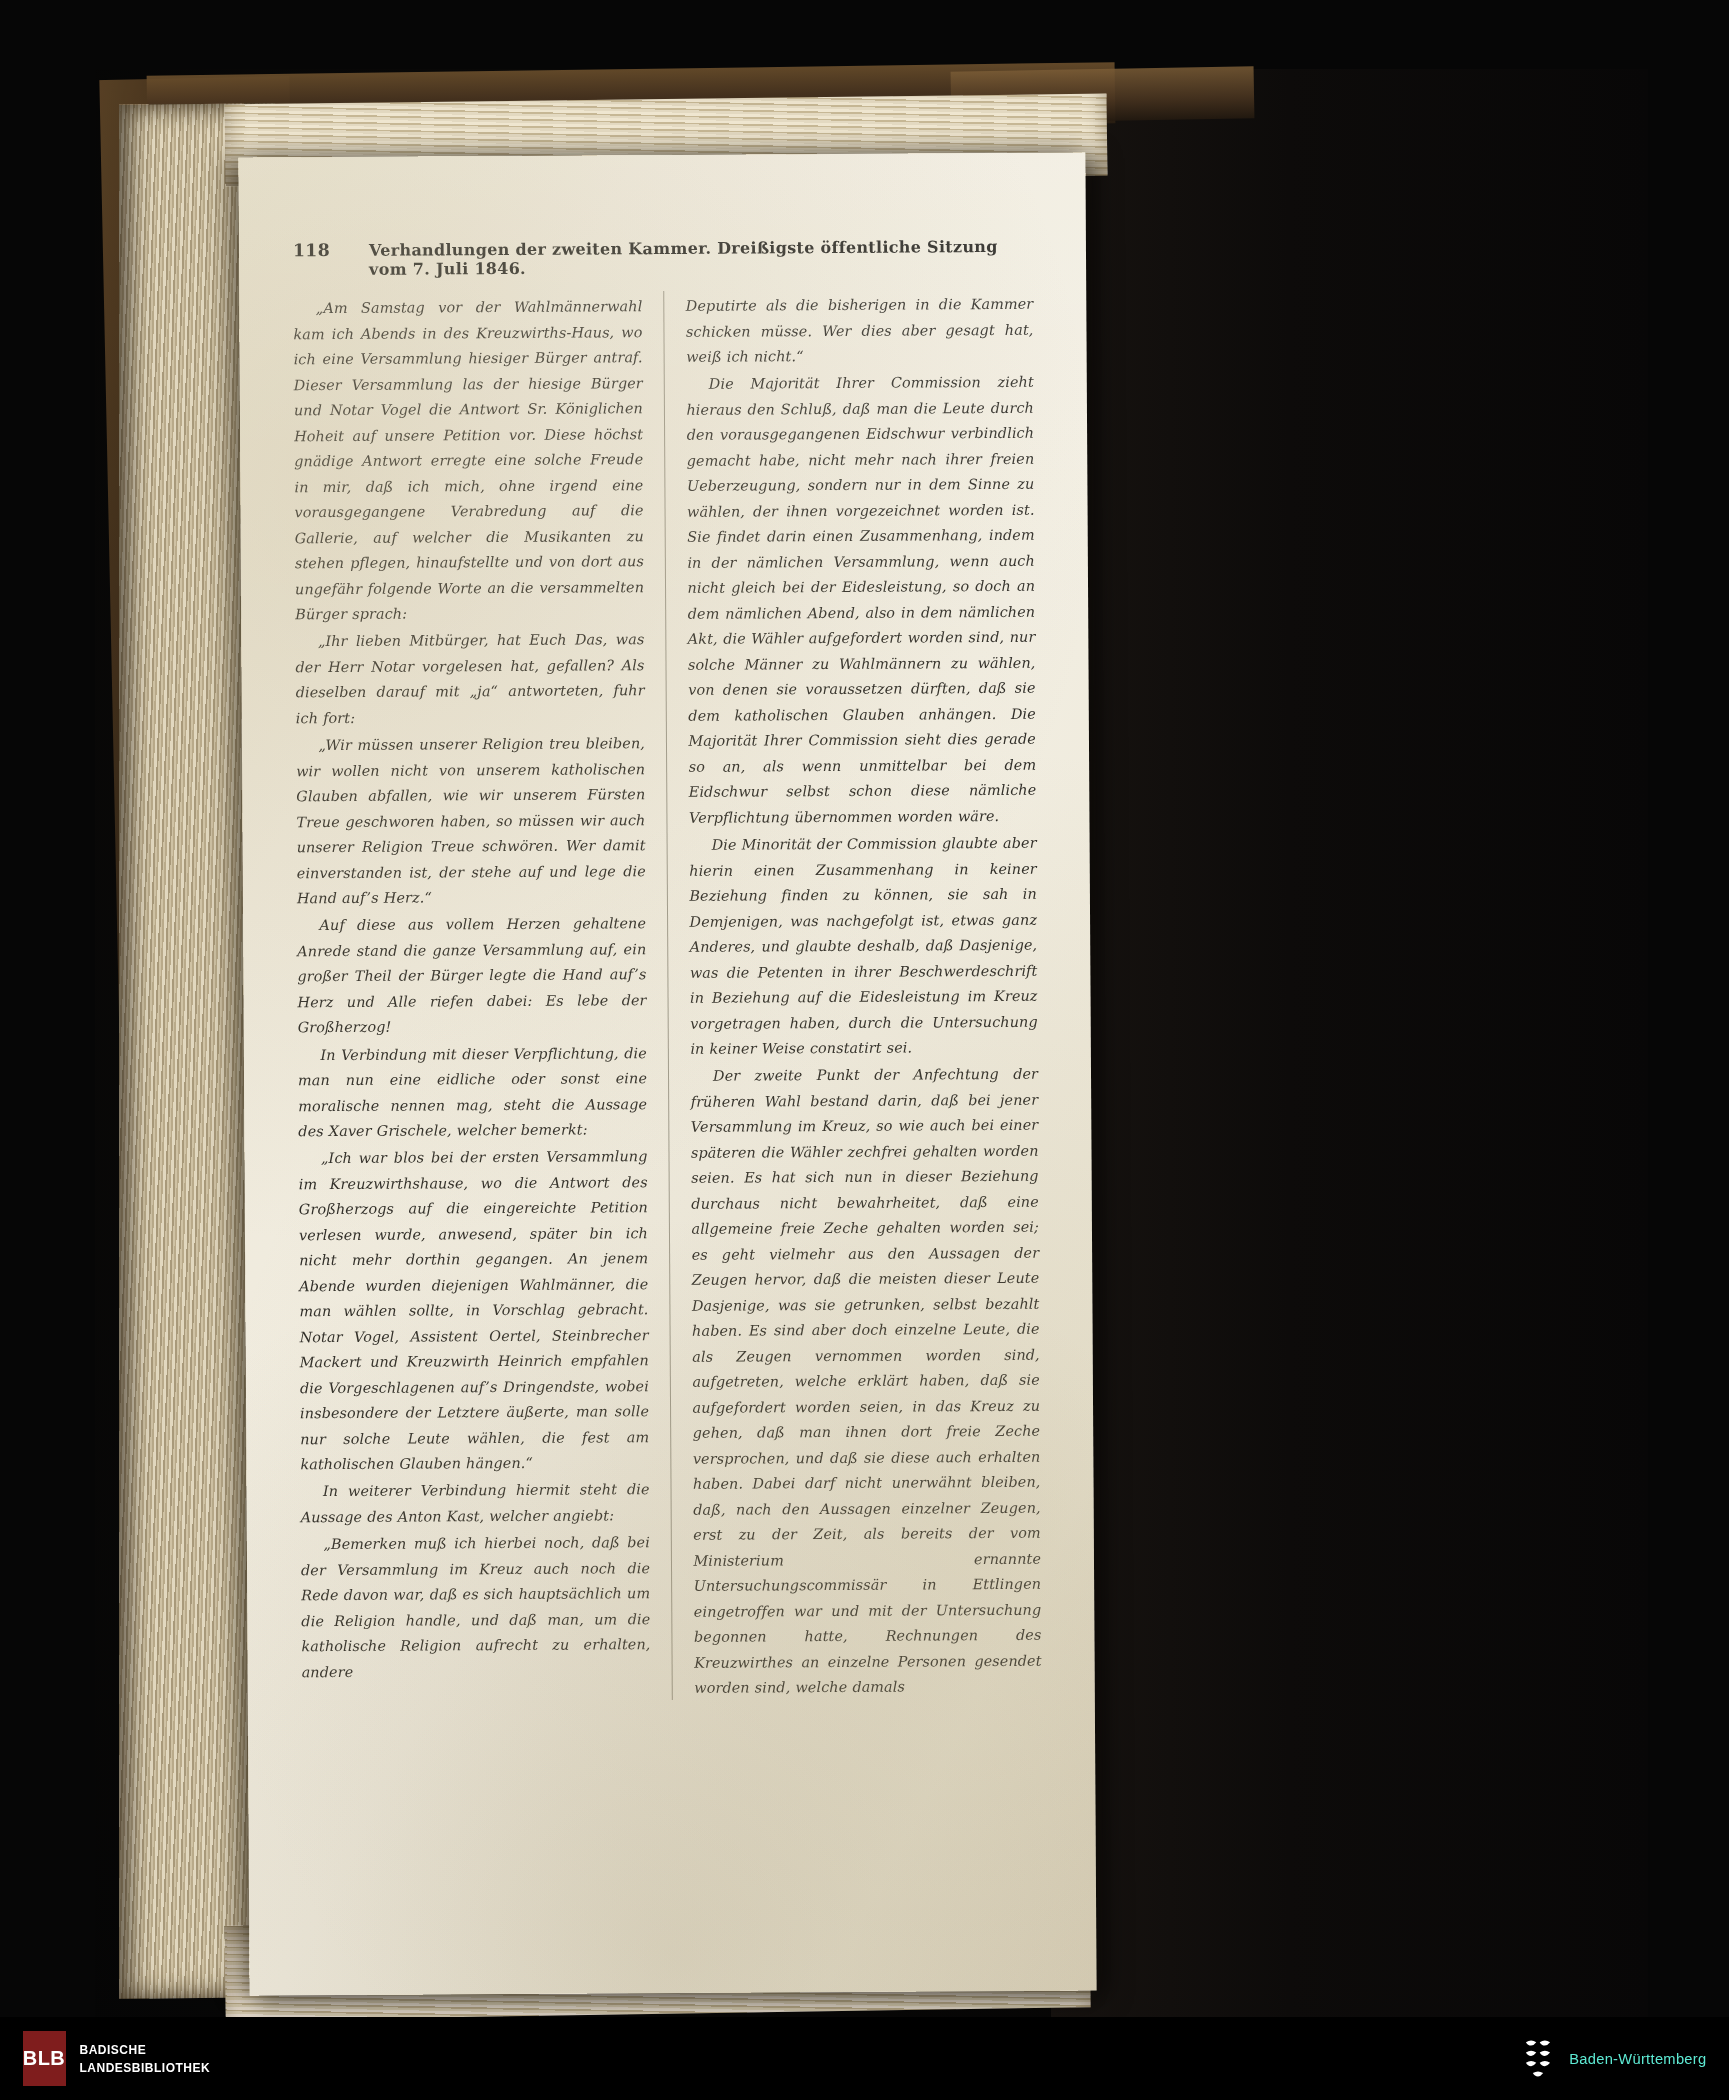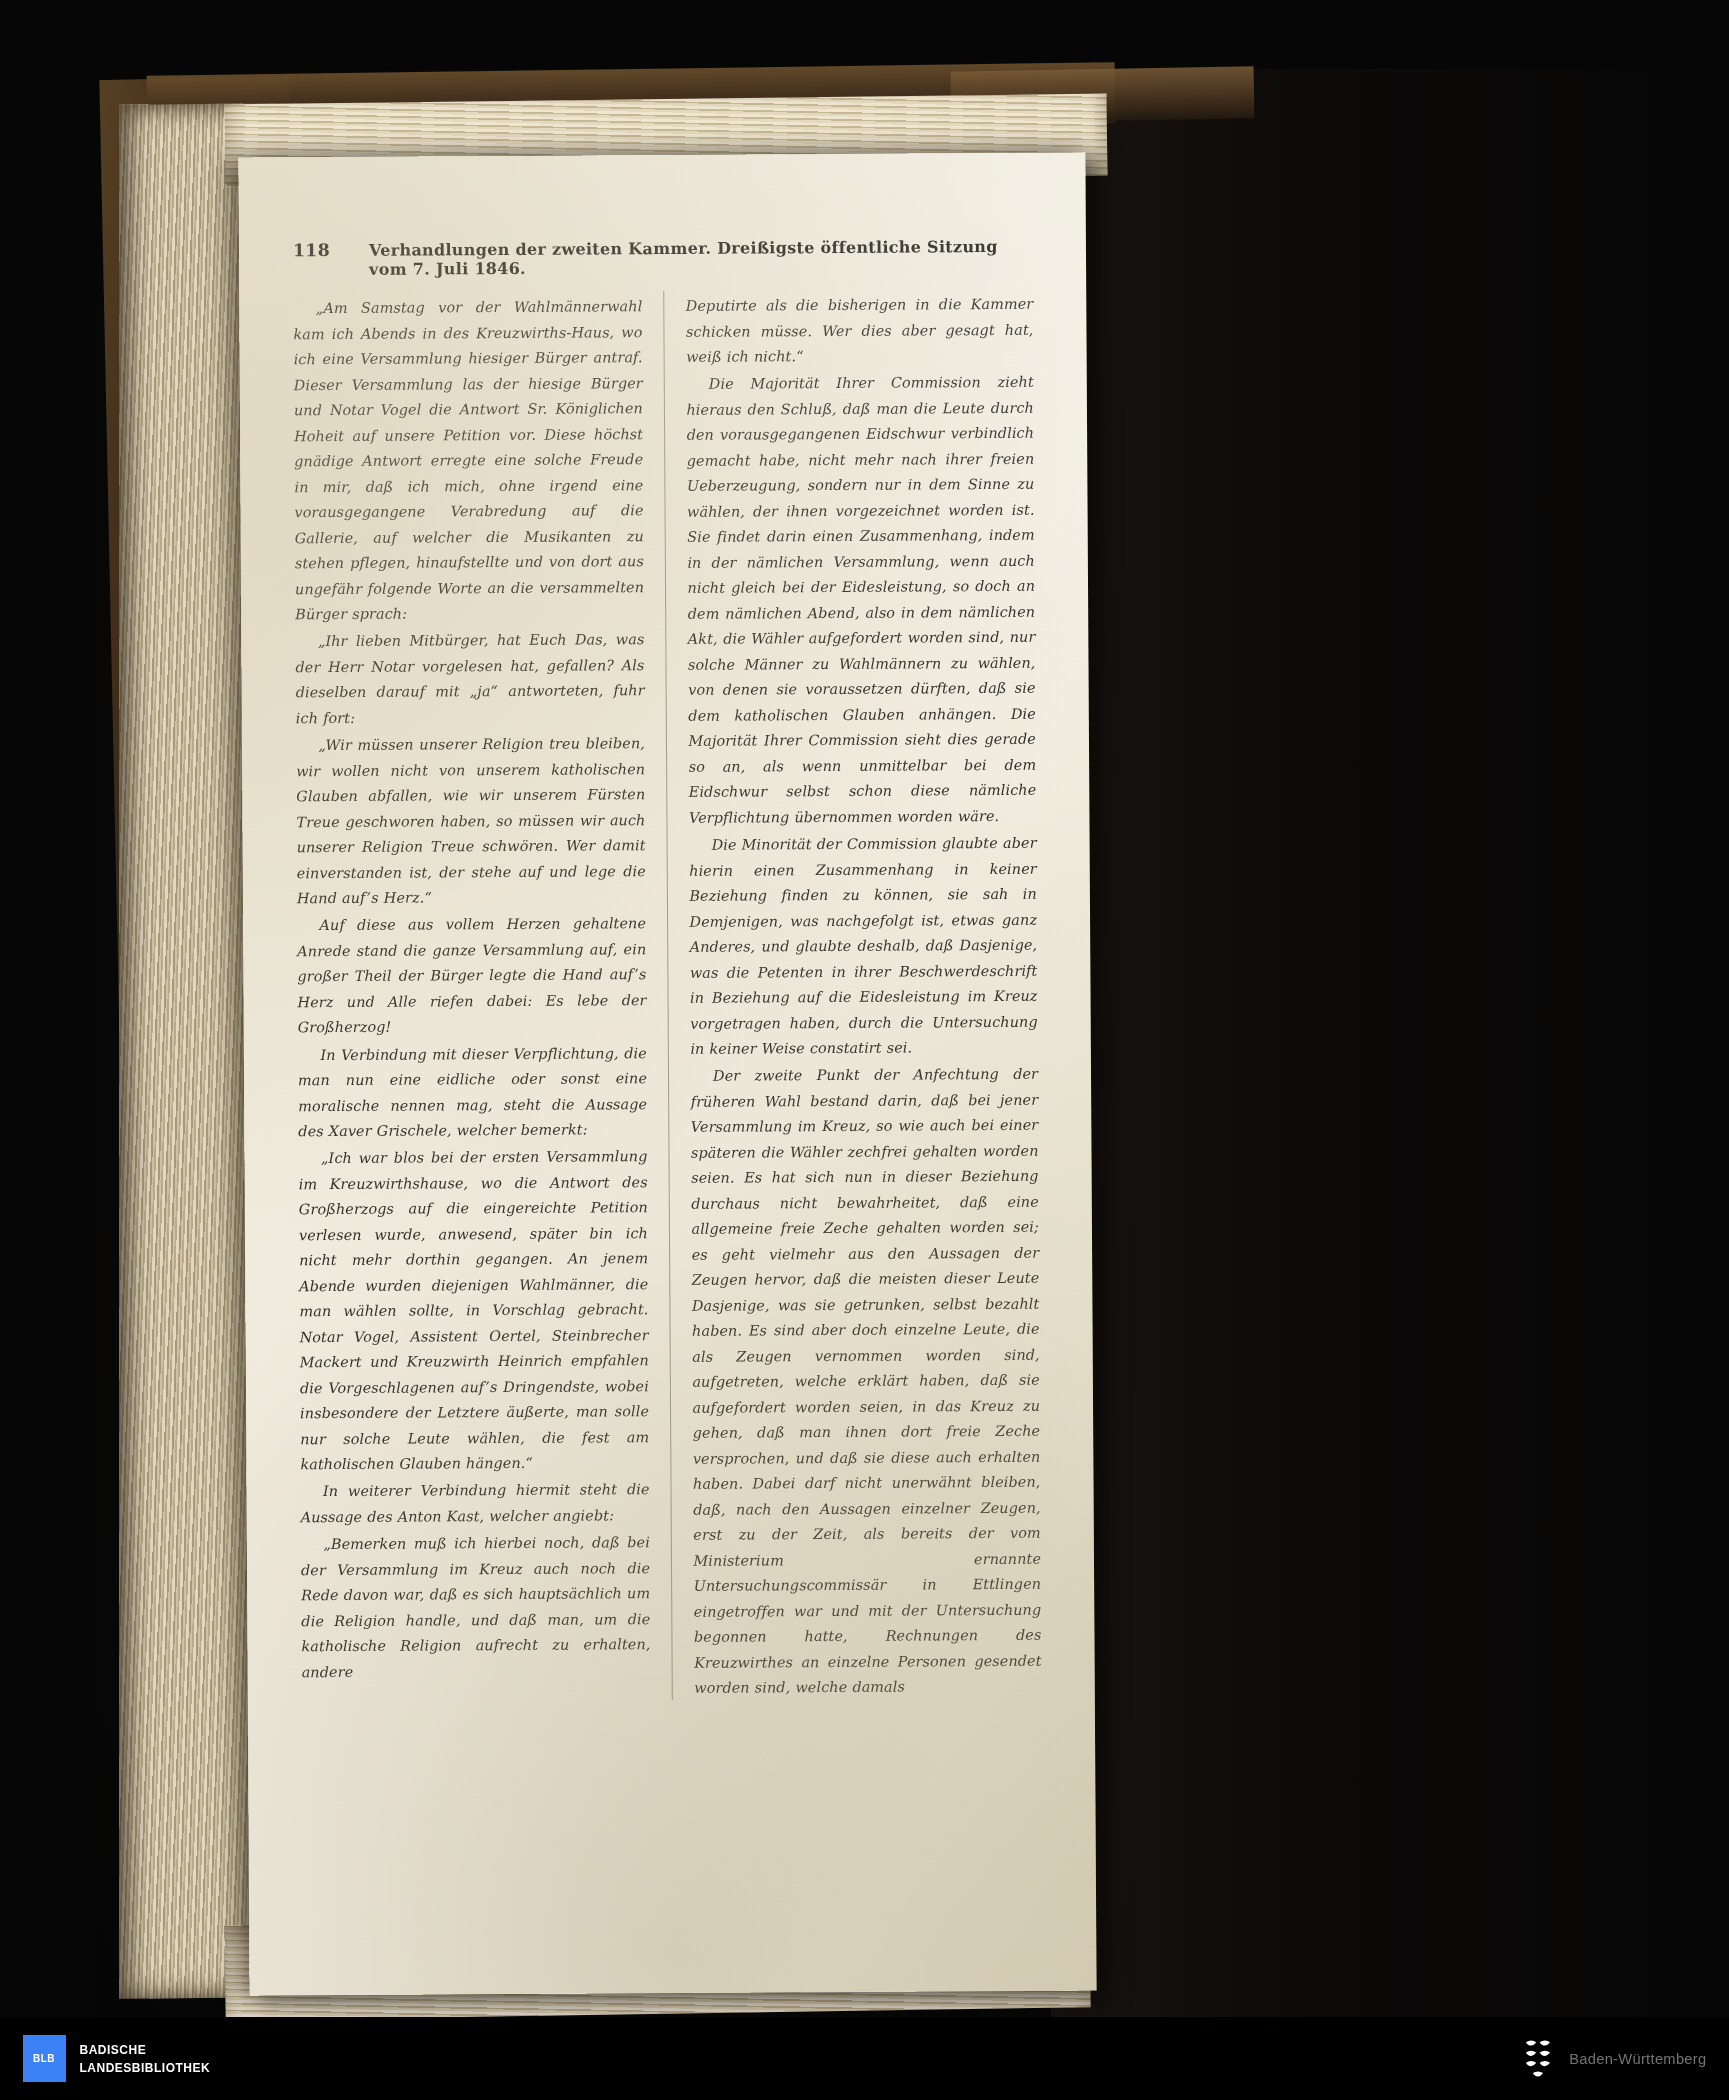--- a/index.html
+++ b/index.html
@@ -237,26 +237,26 @@
     padding: 0 22.5px;
     box-sizing: border-box;
   }
   .brand-left {
     display: flex;
     align-items: center;
     gap: 14px;
   }
   .blb-logo {
     width: 43px;
-    height: 47px;
-    background: #3b82f6;
+    height: 55px;
+    background: #7f1d1d;
     color: #ffffff;
     font-family: "Liberation Sans", sans-serif;
     font-weight: bold;
-    font-size: 10px;
+    font-size: 20px;
     display: flex;
     align-items: center;
     justify-content: center;
     letter-spacing: 0.4px;
   }
   .blb-text {
     color: #ffffff;
     font-family: "Liberation Sans", sans-serif;
     font-size: 12px;
     font-weight: bold;
@@ -267,21 +267,21 @@
     display: flex;
     align-items: center;
     gap: 12px;
   }
   .bw-mark {
     width: 38px;
     height: 43px;
     position: relative;
   }
   .bw-text {
-    color: #737373;
+    color: #5eead4;
     font-family: "Liberation Sans", sans-serif;
     font-size: 14.7px;
     letter-spacing: 0.3px;
   }
 </style>
 </head>
 <body>
 
 <div id="viewer">
 

